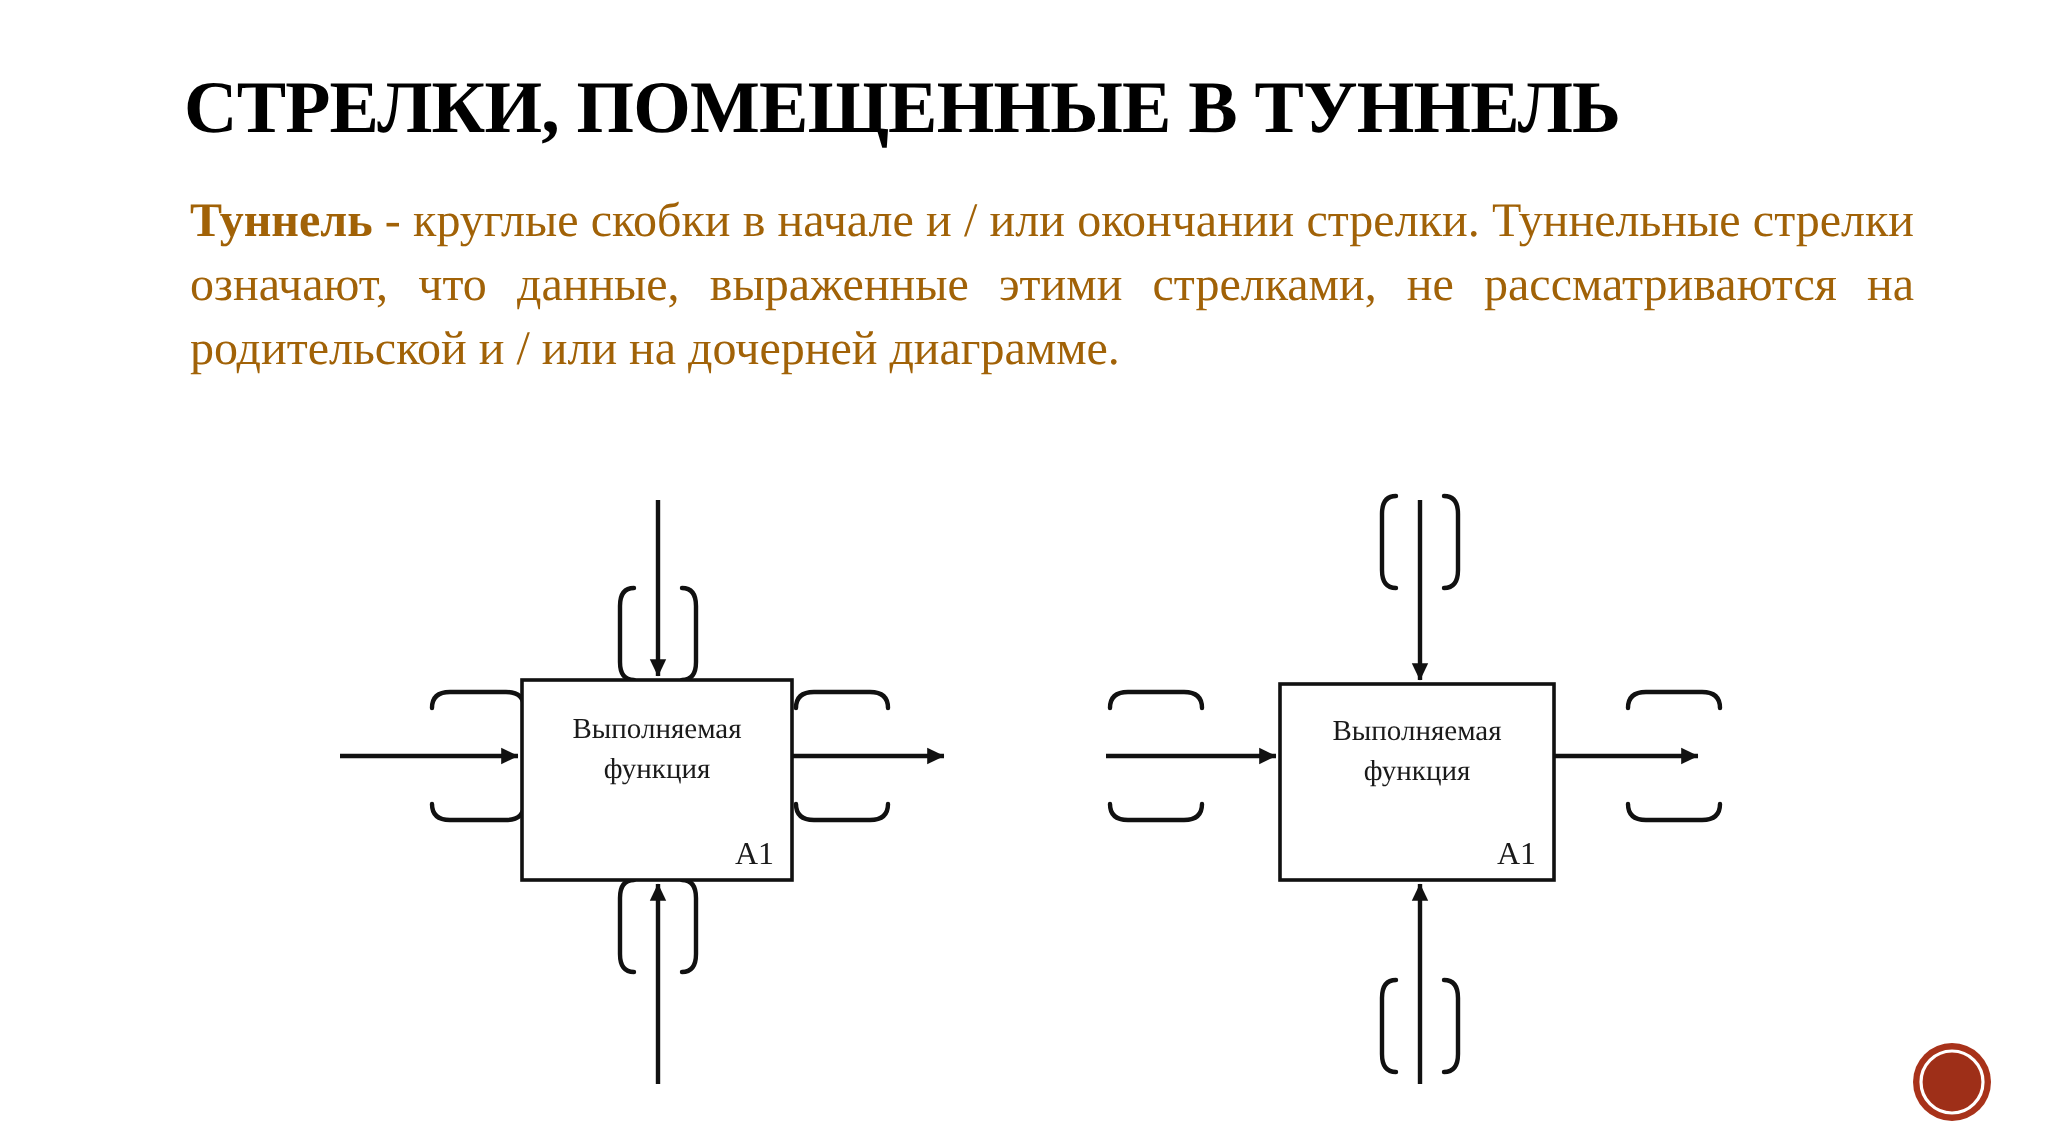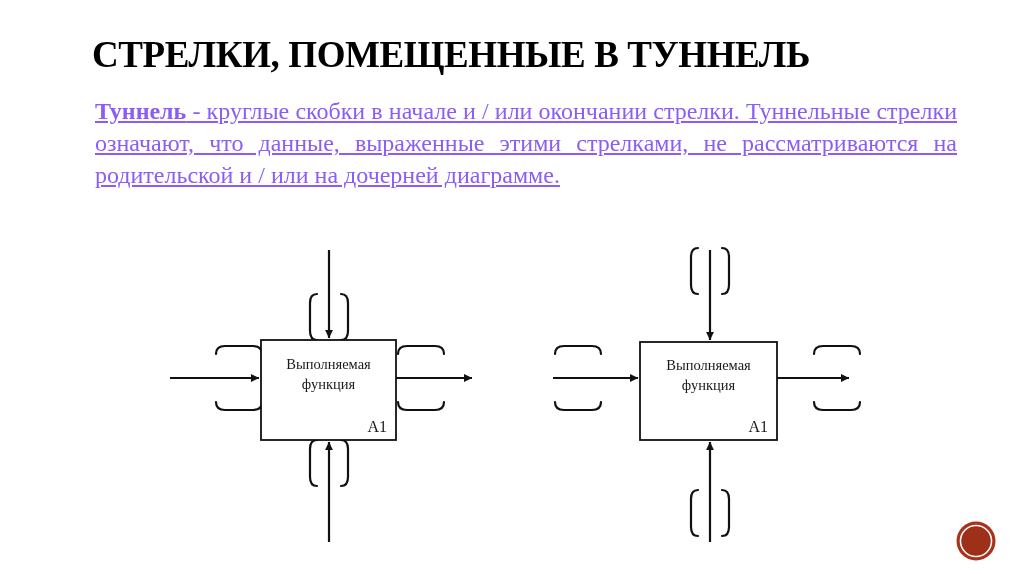--- a/index.html
+++ b/index.html
@@ -40,22 +40,21 @@
   
   #body-text {
     position: absolute;
     left: 95px;
     top: 95px;
     width: 862px;
     font-size: 24px;
     line-height: 32px;
     text-align: justify;
     text-justify: inter-word;
-    color: #8b5cf6;
-    text-decoration: underline;
+    color: #a16207;
   }
   #body-text .lead { font-weight: bold; }
 
   
   #diagrams {
     position: absolute;
     left: 0;
     top: 232px;
     width: 1024px;
     height: 320px;

